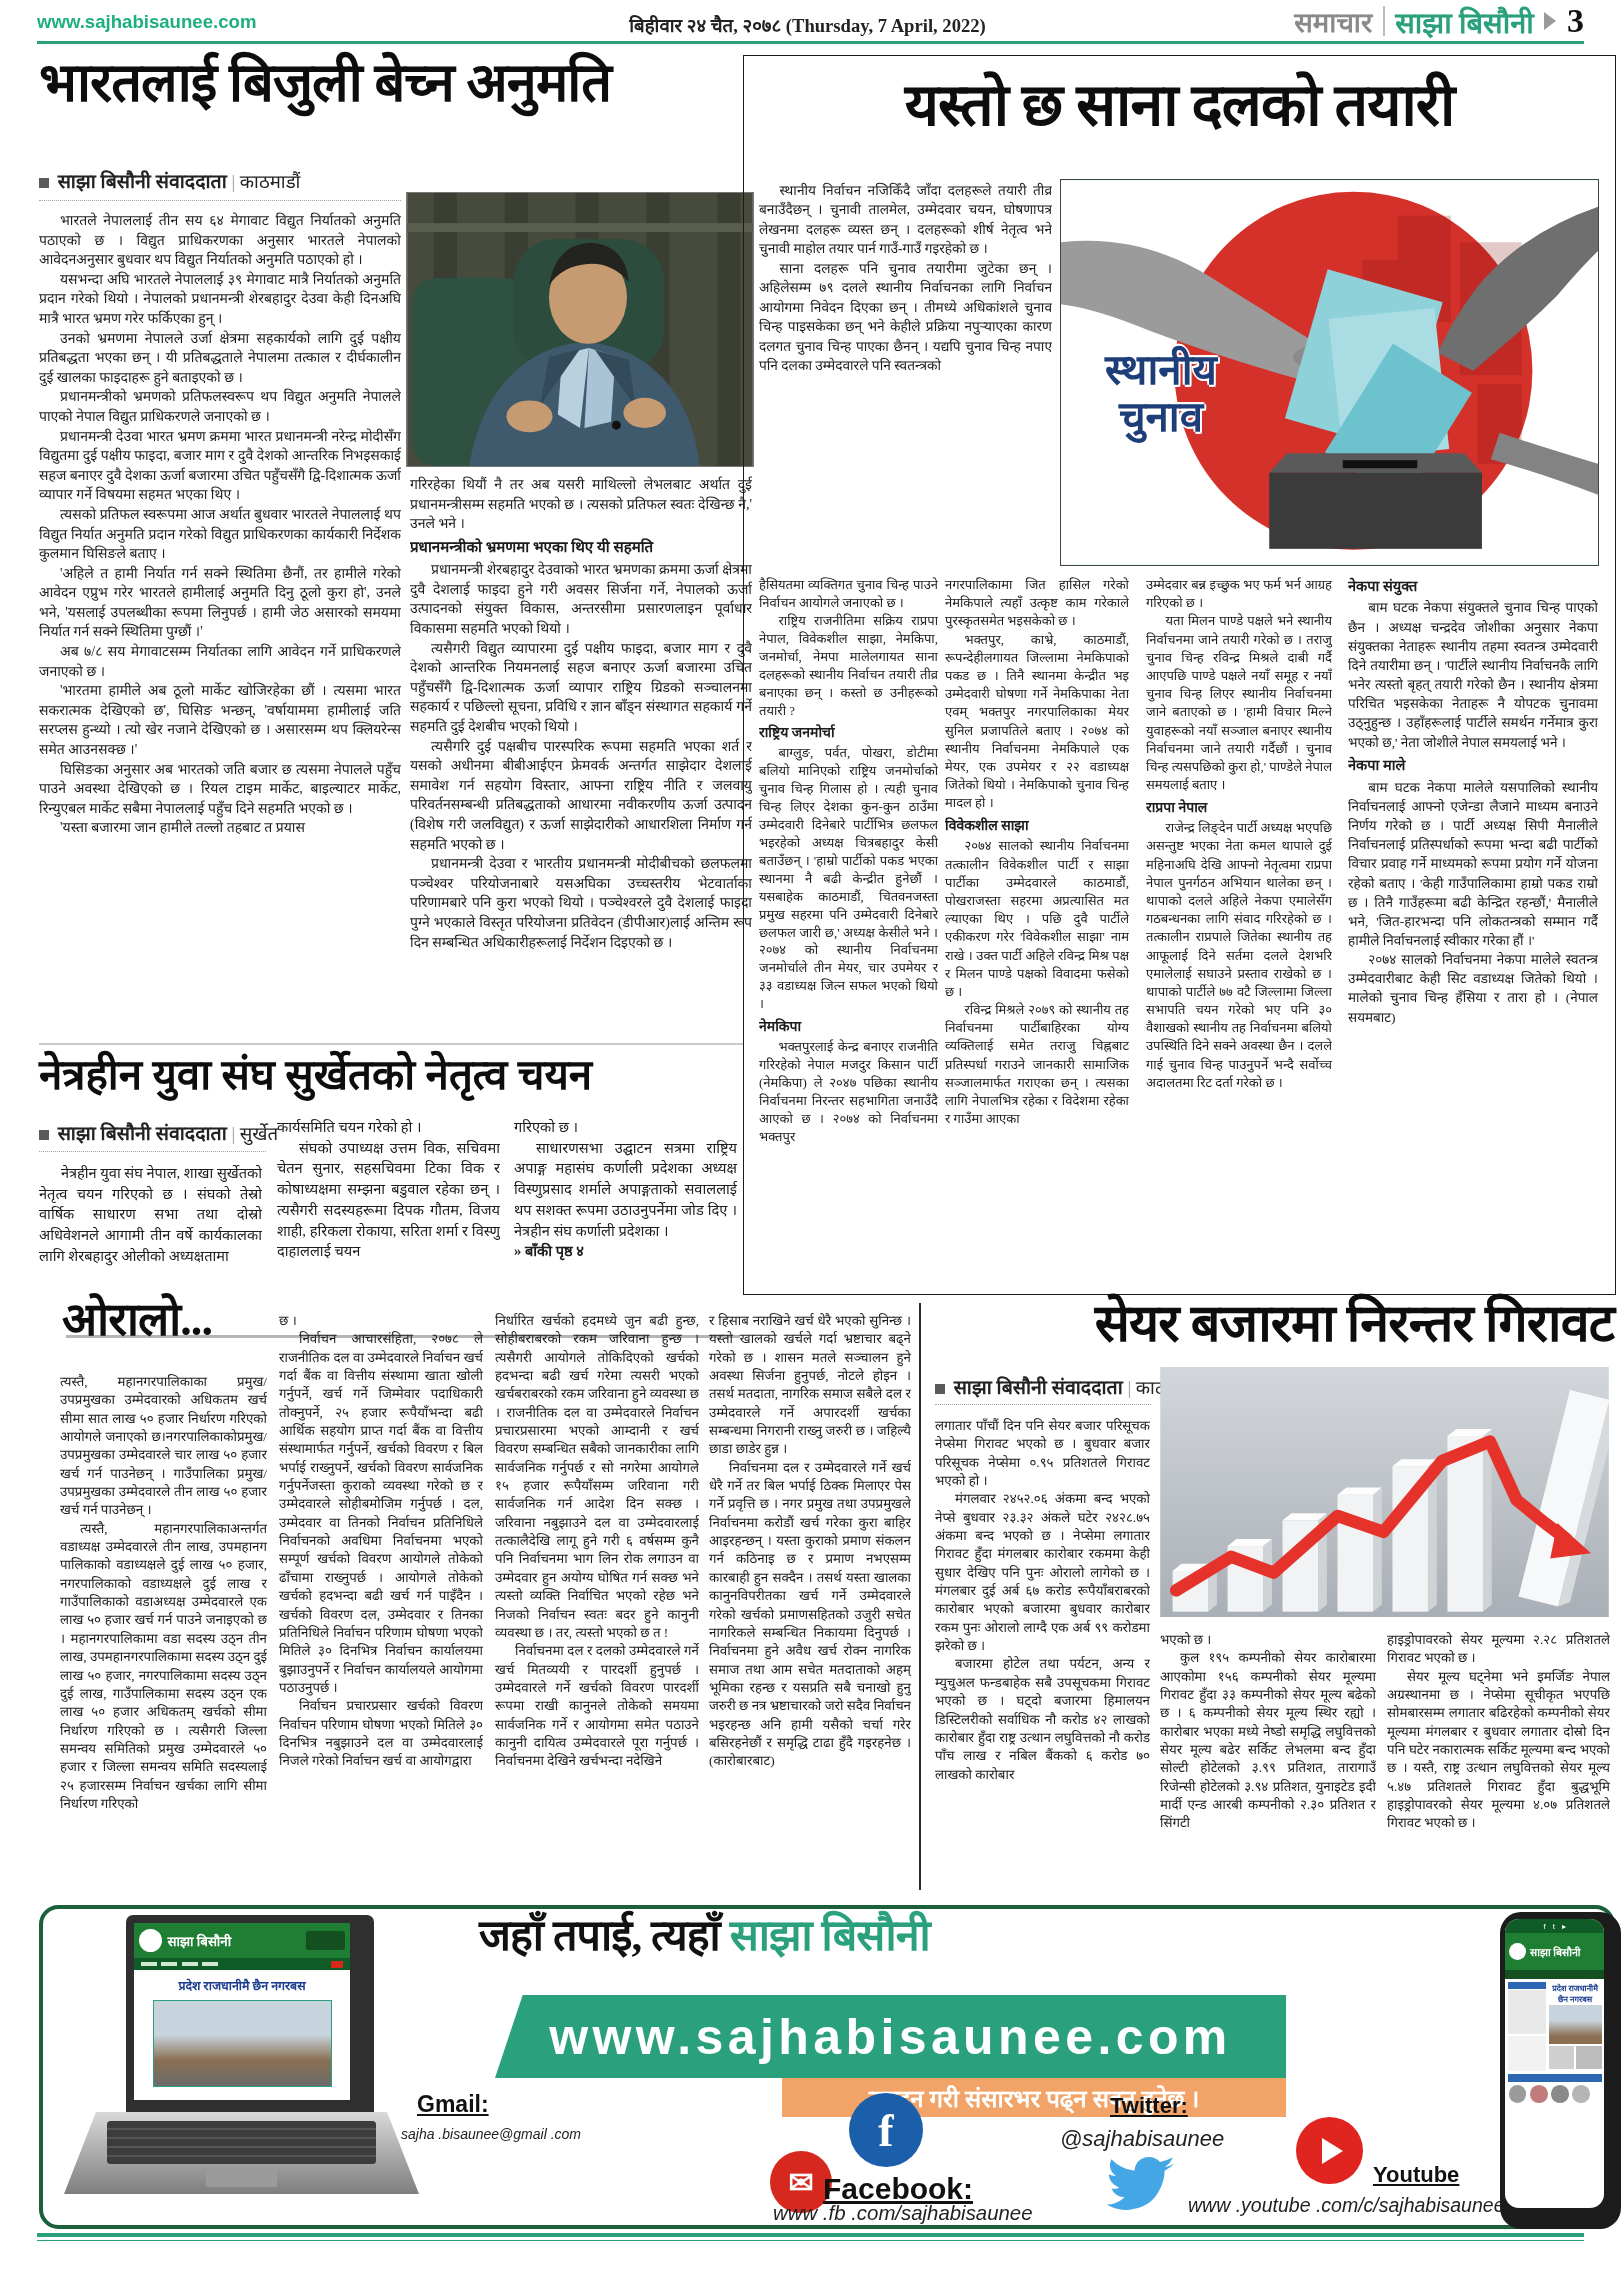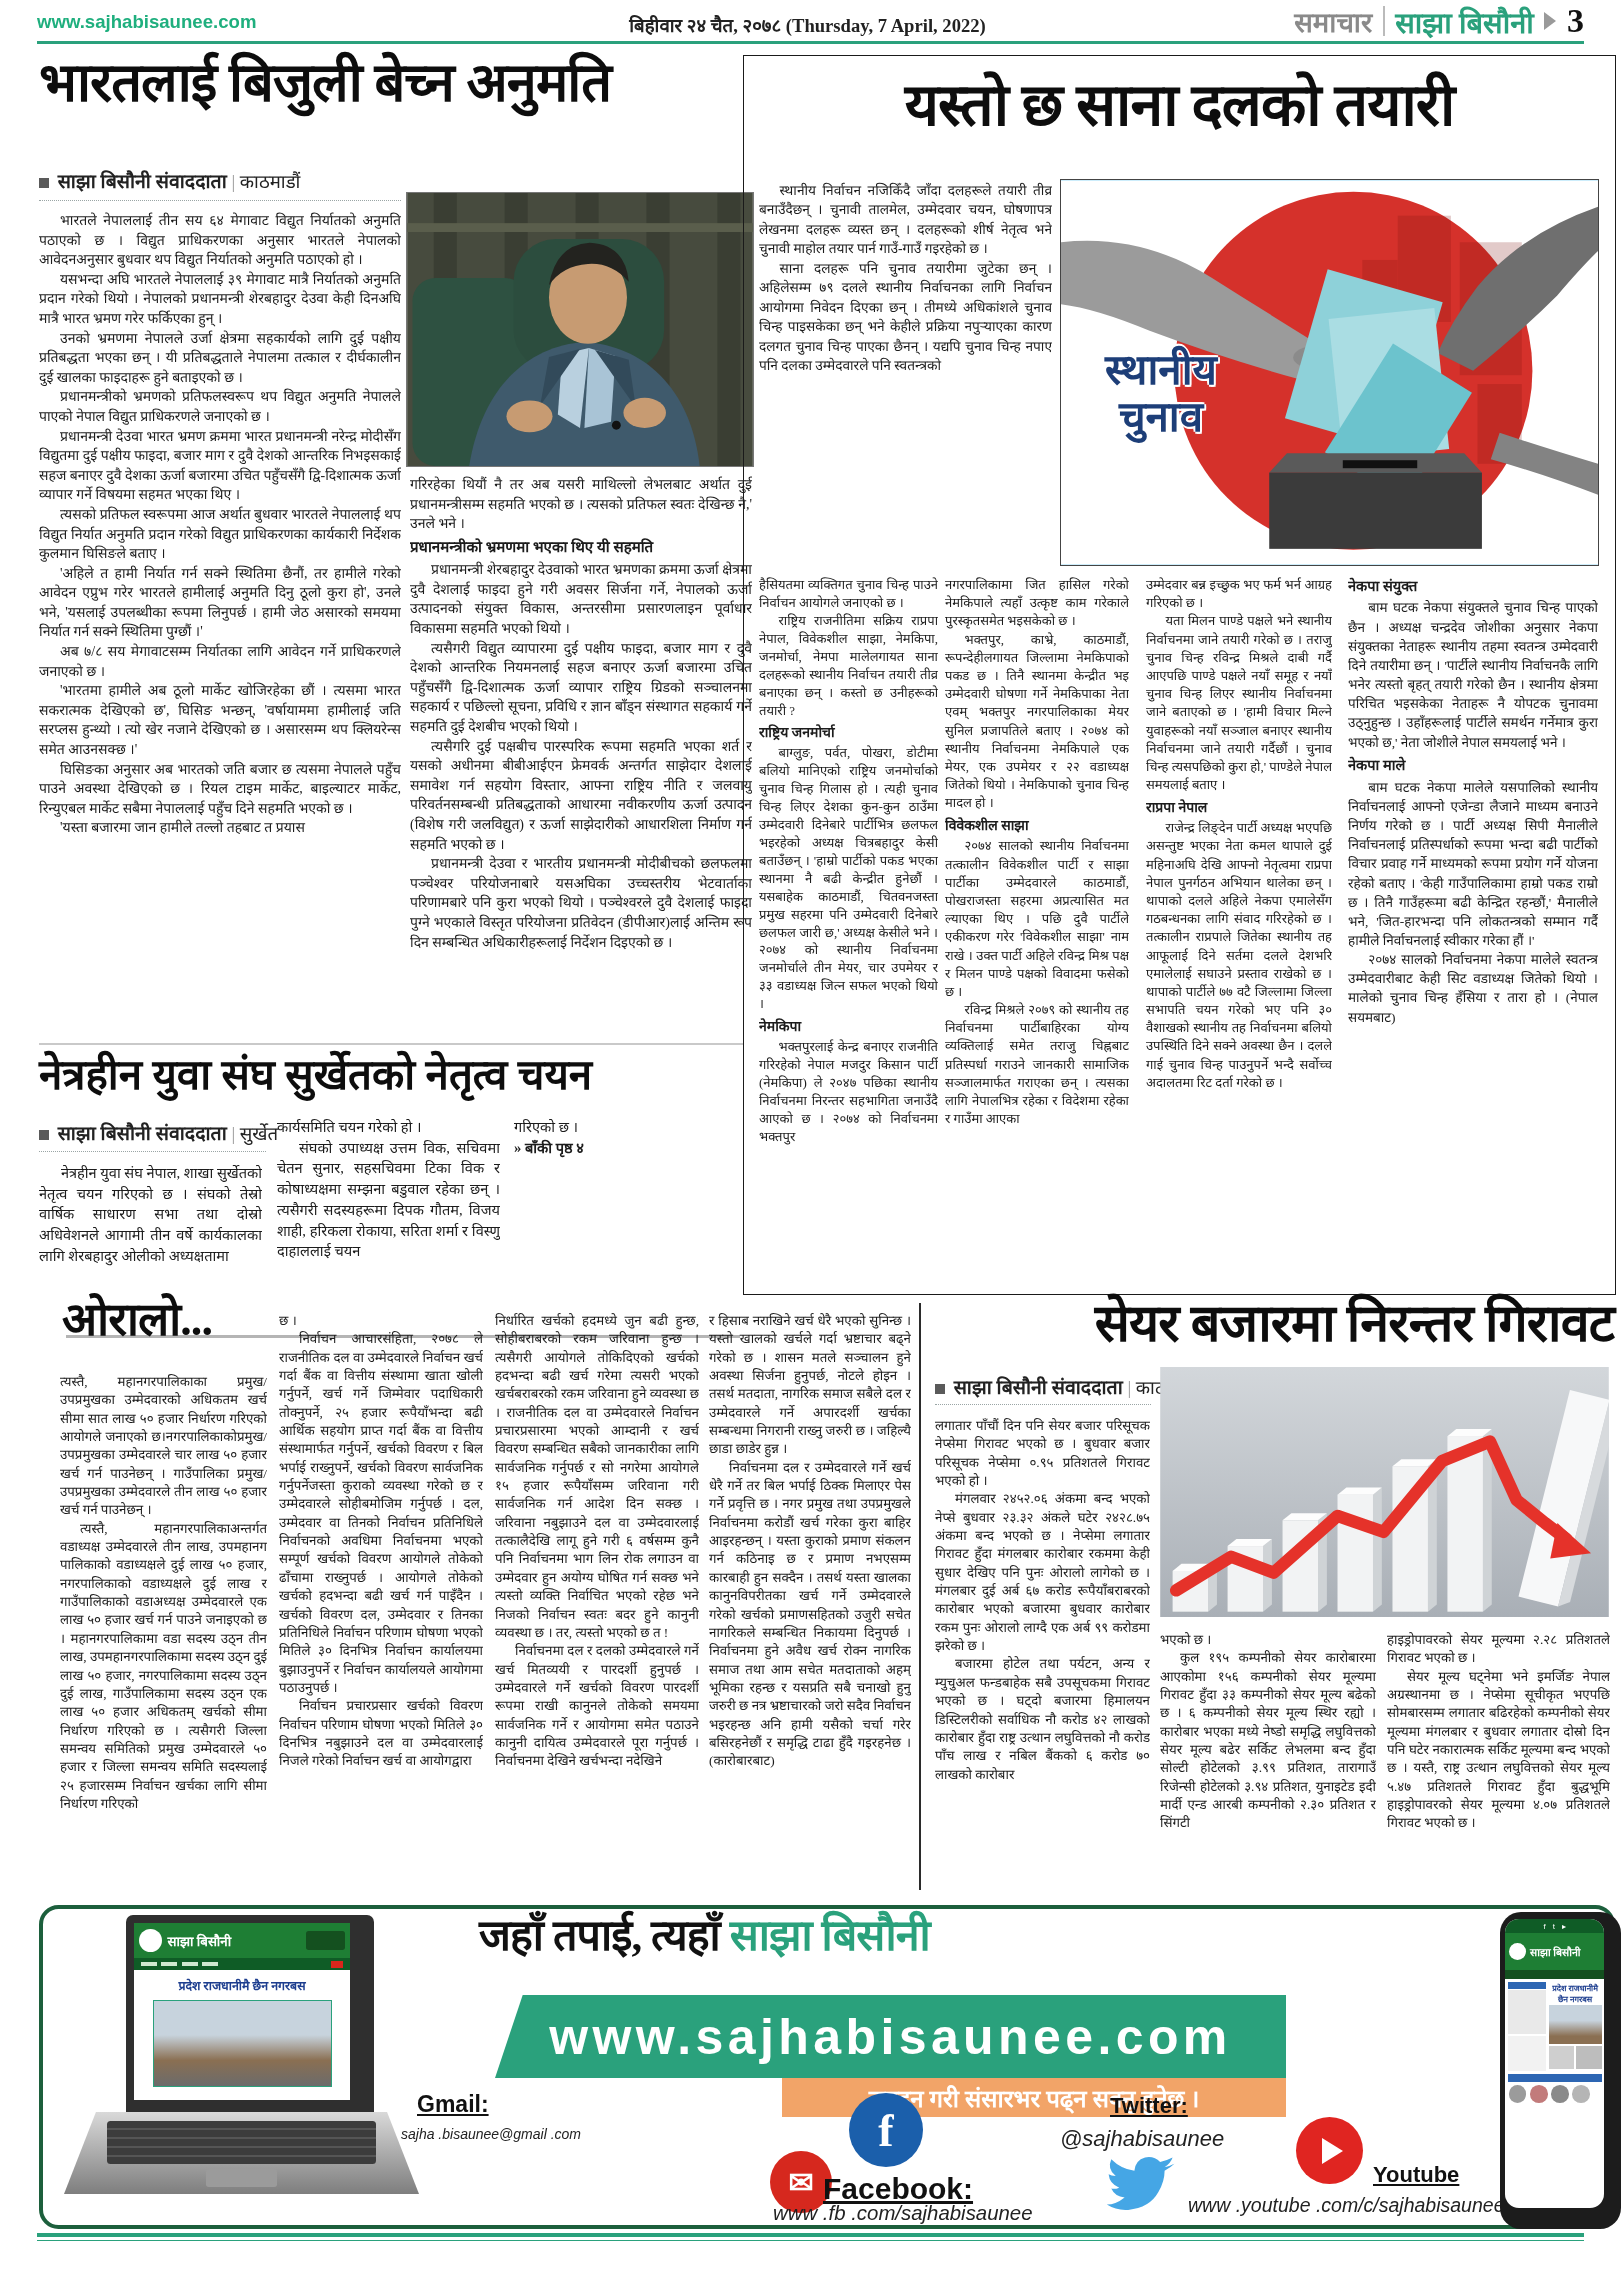--- a/index.html
+++ b/index.html
@@ -90,21 +90,21 @@
     <p>प्रधानमन्त्री शेरबहादुर देउवाको भारत भ्रमणका क्रममा ऊर्जा क्षेत्रमा दुवै देशलाई फाइदा हुने गरी अवसर सिर्जना गर्ने, नेपालको ऊर्जा उत्पादनको संयुक्त विकास, अन्तरसीमा प्रसारणलाइन पूर्वाधार विकासमा सहमति भएको थियो ।</p>
       <p>त्यसैगरी विद्युत व्यापारमा दुई पक्षीय फाइदा, बजार माग र दुवै देशको आन्तरिक नियमनलाई सहज बनाएर ऊर्जा बजारमा उचित पहुँचसँगै द्वि-दिशात्मक ऊर्जा व्यापार राष्ट्रिय ग्रिडको सञ्चालनमा सहकार्य र पछिल्लो सूचना, प्रविधि र ज्ञान बाँड्न संस्थागत सहकार्य गर्ने सहमति दुई देशबीच भएको थियो ।</p>
       <p>त्यसैगरि दुई पक्षबीच पारस्परिक रूपमा सहमति भएका शर्त र यसको अधीनमा बीबीआईएन फ्रेमवर्क अन्तर्गत साझेदार देशलाई समावेश गर्न सहयोग विस्तार, आफ्ना राष्ट्रिय नीति र जलवायु परिवर्तनसम्बन्धी प्रतिबद्धताको आधारमा नवीकरणीय ऊर्जा उत्पादन (विशेष गरी जलविद्युत) र ऊर्जा साझेदारीको आधारशिला निर्माण गर्न सहमति भएको छ ।</p>
       <p>प्रधानमन्त्री देउवा र भारतीय प्रधानमन्त्री मोदीबीचको छलफलमा पञ्चेश्वर परियोजनाबारे यसअघिका उच्चस्तरीय भेटवार्ताका परिणामबारे पनि कुरा भएको थियो । पञ्चेश्वरले दुवै देशलाई फाइदा पुग्ने भएकाले विस्तृत परियोजना प्रतिवेदन (डीपीआर)लाई अन्तिम रूप दिन सम्बन्धित अधिकारीहरूलाई निर्देशन दिइएको छ ।</p>
   </div>
   <div class="abs" style="left:39px;top:1043px;width:704px;height:1.8px;background:#c9c9c9;"></div>
 
   <div class="abs" style="left:743px;top:55px;width:871px;height:1238px;border:1.8px solid #1a1a1a;"></div>
   <div class="abs hl" style="left:763px;top:74px;width:833px;text-align:center;font-size:59px;">यस्तो छ साना दलको तयारी</div>
 
-  <div class="abs" style="left:1060px;top:179px;width:537px;height:385px;border:0.9px solid #444;overflow:hidden;background:#0ea5e9;">
+  <div class="abs" style="left:1060px;top:179px;width:537px;height:385px;border:0.9px solid #444;overflow:hidden;background:#86efac;">
     <svg width="537" height="385" viewBox="0 0 606 434">
       <rect width="606" height="434" fill="#ffffff"></rect>
       <circle cx="330" cy="215" r="202" fill="#d5312b"></circle>
       <g opacity="0.22" fill="#7e120f">
         <rect x="380" y="40" width="60" height="120"></rect>
           <rect x="450" y="70" width="70" height="150"></rect>
         <rect x="340" y="90" width="40" height="80"></rect>
           <rect x="470" y="230" width="50" height="90"></rect>
       </g>
       <path d="M0 70 Q 90 60 170 110 Q 230 148 290 185 L 270 225 Q 180 200 100 170 Q 40 145 0 140 Z" fill="#9b9b9b"></path>
@@ -167,20 +167,21 @@
   <div class="abs dotted" style="left:39px;top:1151px;width:227px;"></div>
   <div class="col" style="left:39px;top:1163px;width:223px;height:167px;font-size:14.6px;line-height:1.42;">
     <p>नेत्रहीन युवा संघ नेपाल, शाखा सुर्खेतको नेतृत्व चयन गरिएको छ । संघको तेस्रो वार्षिक साधारण सभा तथा दोस्रो अधिवेशनले आगामी तीन वर्षे कार्यकालका लागि शेरबहादुर ओलीको अध्यक्षतामा</p>
   </div>
   <div class="col" style="left:277px;top:1117px;width:223px;height:213px;font-size:14.6px;line-height:1.42;">
     <p class="noind">कार्यसमिति चयन गरेको हो ।</p>
       <p>संघको उपाध्यक्ष उत्तम विक, सचिवमा चेतन सुनार, सहसचिवमा टिका विक र कोषाध्यक्षमा सम्झना बडुवाल रहेका छन् । त्यसैगरी सदस्यहरूमा दिपक गौतम, विजय शाही, हरिकला रोकाया, सरिता शर्मा र विस्णु दाहाललाई चयन</p>
   </div>
   <div class="col" style="left:514px;top:1117px;width:223px;height:213px;font-size:14.6px;line-height:1.42;">
     <p class="noind">गरिएको छ ।</p>
+      <p>साधारणसभा उद्घाटन सत्रमा राष्ट्रिय अपाङ्ग महासंघ कर्णाली प्रदेशका अध्यक्ष विस्णुप्रसाद शर्माले अपाङ्गताको सवाललाई थप सशक्त रूपमा उठाउनुपर्नेमा जोड दिए । नेत्रहीन संघ कर्णाली प्रदेशका ।</p>
     <p class="noind" style="font-weight:bold;">» बाँकी पृष्ठ ४</p>
   </div>
   <div class="abs" style="left:66px;top:1335px;width:674px;height:2.7px;background:#b5b5b5;"></div>
 
   <div class="abs hl" style="left:62px;top:1296px;width:284px;font-size:46px;">ओरालो...</div>
   <div class="col" style="left:60px;top:1373px;width:207px;height:519px;font-size:13.3px;line-height:1.38;">
     <p class="noind">त्यस्तै, महानगरपालिकाका प्रमुख/ उपप्रमुखका उम्मेदवारको अधिकतम खर्च सीमा सात लाख ५० हजार निर्धारण गरिएको आयोगले जनाएको छ।नगरपालिकाकोप्रमुख/उपप्रमुखका उम्मेदवारले चार लाख ५० हजार खर्च गर्न पाउनेछन् । गाउँपालिका प्रमुख/उपप्रमुखका उम्मेदवारले तीन लाख ५० हजार खर्च गर्न पाउनेछन् ।</p>
       <p>त्यस्तै, महानगरपालिकाअन्तर्गत वडाध्यक्ष उम्मेदवारले तीन लाख, उपमहानग पालिकाको वडाध्यक्षले दुई लाख ५० हजार, नगरपालिकाको वडाध्यक्षले दुई लाख र गाउँपालिकाको वडाअध्यक्ष उम्मेदवारले एक लाख ५० हजार खर्च गर्न पाउने जनाइएको छ । महानगरपालिकामा वडा सदस्य उठ्न तीन लाख, उपमहानगरपालिकामा सदस्य उठ्न दुई लाख ५० हजार, नगरपालिकामा सदस्य उठ्न दुई लाख, गाउँपालिकामा सदस्य उठ्न एक लाख ५० हजार अधिकतम् खर्चको सीमा निर्धारण गरिएको छ । त्यसैगरी जिल्ला समन्वय समितिको प्रमुख उम्मेदवारले ५० हजार र जिल्ला समन्वय समिति सदस्यलाई २५ हजारसम्म निर्वाचन खर्चका लागि सीमा निर्धारण गरिएको</p>
   </div>
   <div class="col" style="left:279px;top:1312px;width:204px;height:579px;font-size:13.3px;line-height:1.38;">

